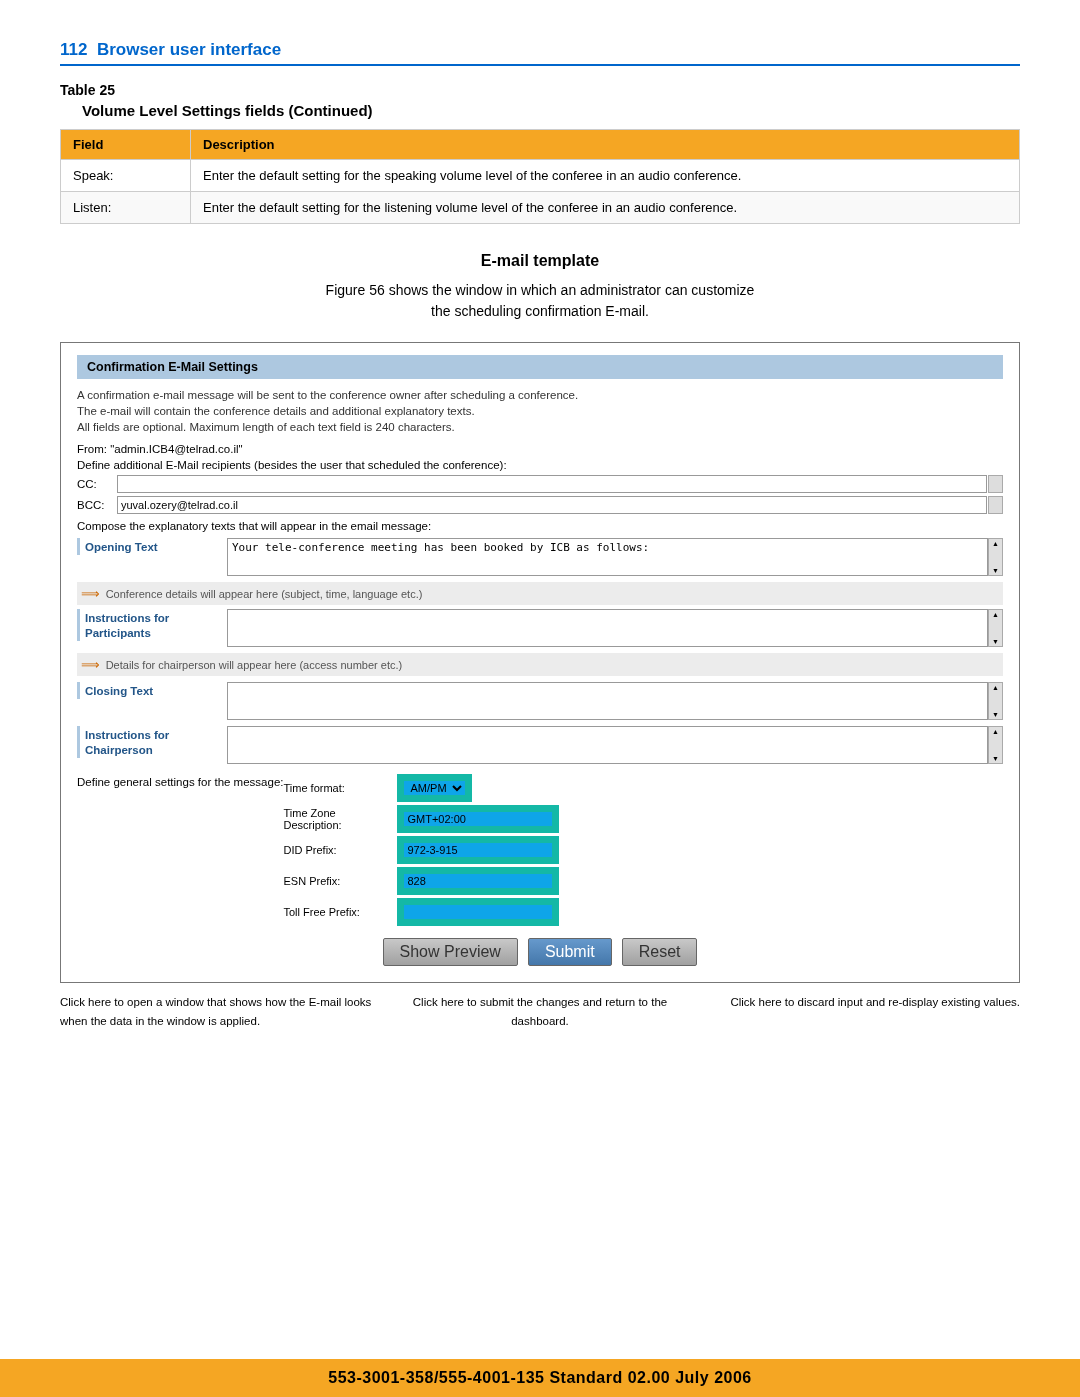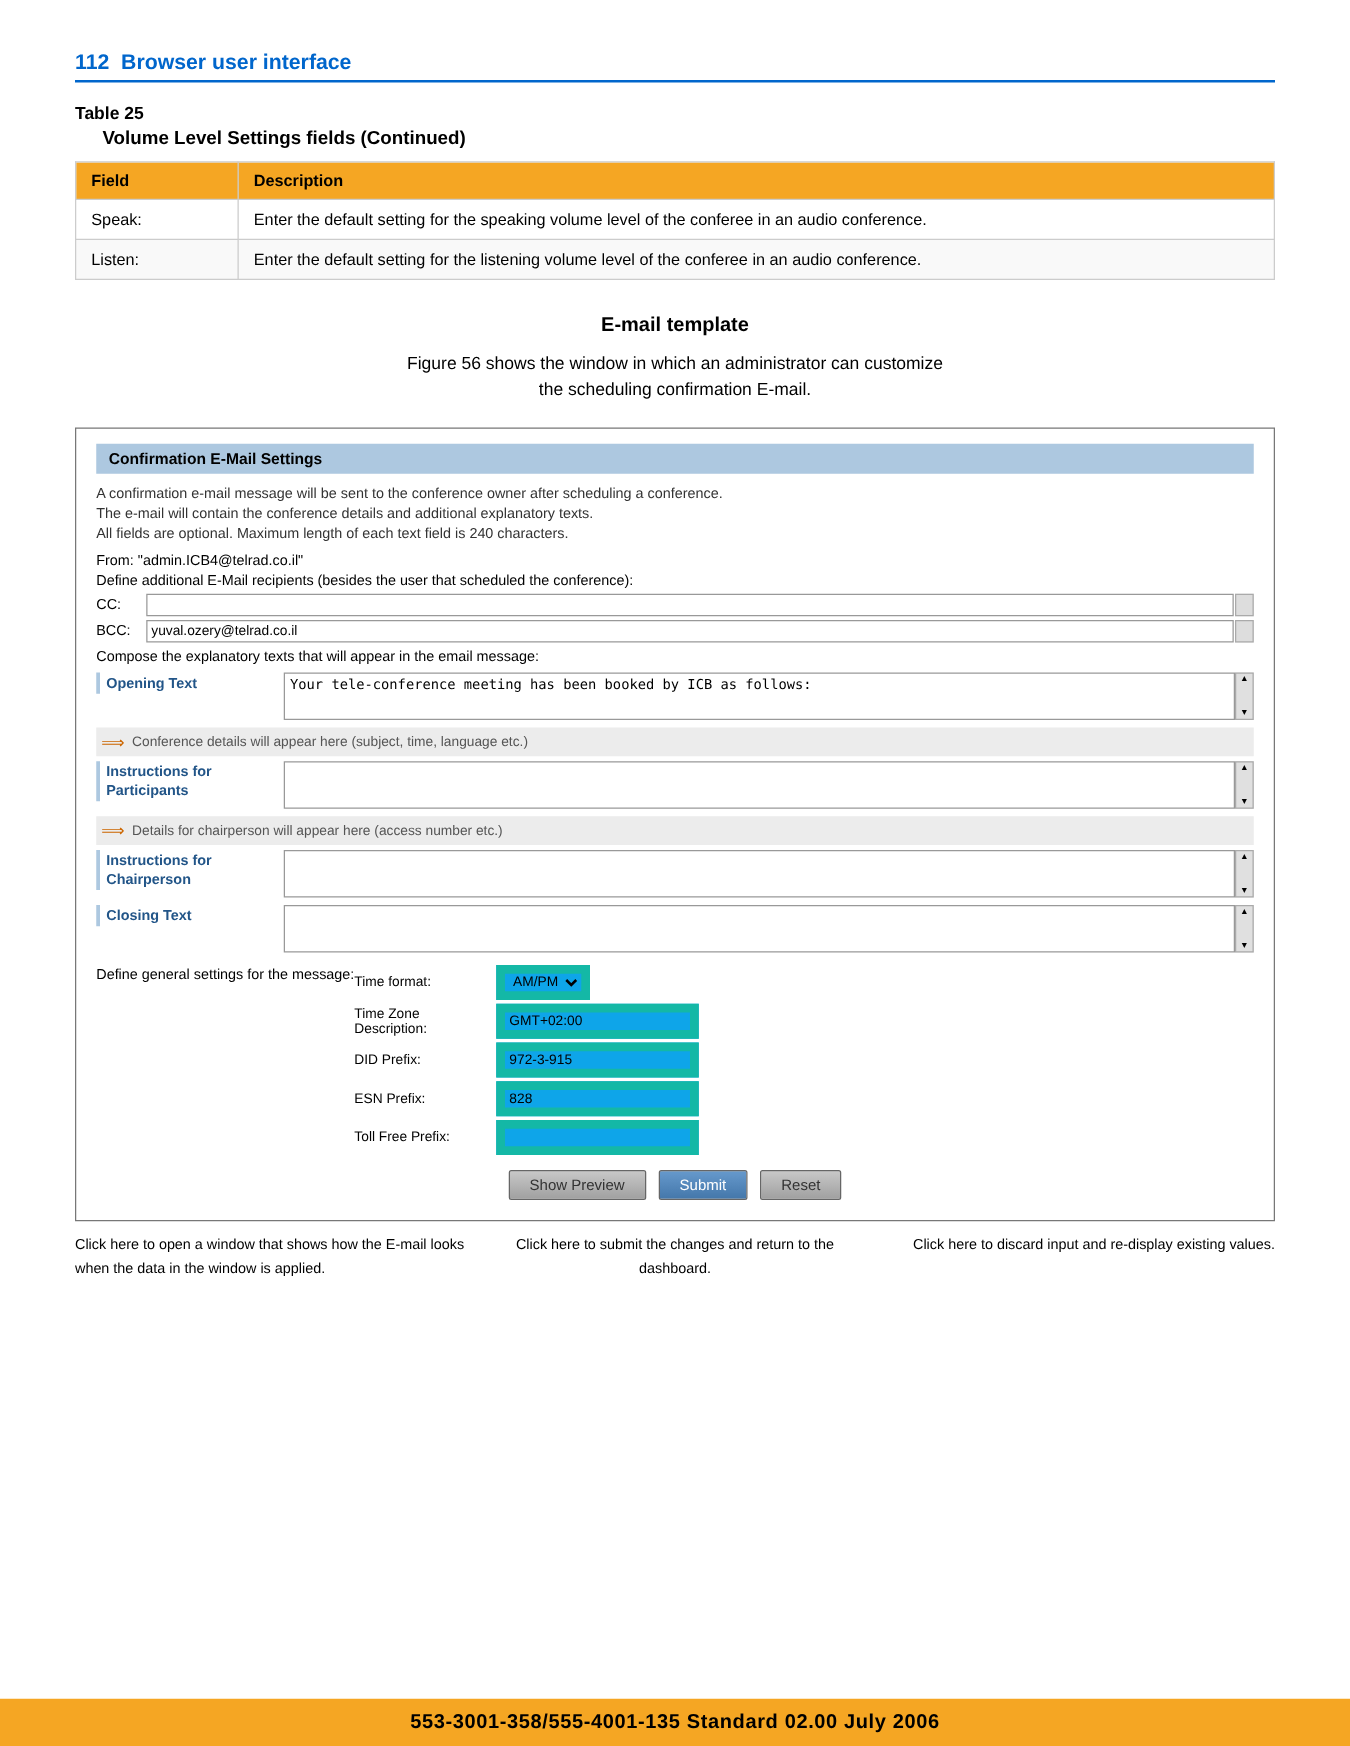--- a/index.html
+++ b/index.html
@@ -112,21 +112,21 @@
       background: #ececec;
       margin: 2px 0 4px 0;
     }
     .arrow-icon {
       color: #cc6600;
       font-size: 13px;
       margin-right: 6px;
       margin-left: 4px;
     }
     .icb-btn {
-      font-size: 12px;
+      font-size: 16px;
       padding: 4px 16px;
       border: 1px solid #666;
       cursor: pointer;
       border-radius: 2px;
     }
     .btn-preview {
       background: linear-gradient(to bottom, #c8c8c8, #a0a0a0);
       color: #333;
     }
     .btn-submit {
@@ -336,48 +336,48 @@
               </div>
             </div>
           </div>
         </div>
 
         <div class="arrow-row">
           <span class="arrow-icon">⟹</span>
           <span>Details for chairperson will appear here (access number etc.)</span>
         </div>
 
-        <div class="form-block" style="margin-top:4px;">
-          <div class="form-block-label" style="font-size:11.5px;">
-            <span>Instructions for Chairperson</span>
-          </div>
-          <div class="form-block-input">
-            <div class="ta-row">
-              <textarea class="ta-box" style=""></textarea>
-              <div class="ta-scroll">
-                <span>▲</span>
-                <span>▼</span>
-              </div>
-            </div>
-          </div>
-        </div>
-
         <div class="form-block" style="margin-top:6px;">
           <div class="form-block-label">Closing Text</div>
           <div class="form-block-input">
             <div class="ta-row">
               <textarea class="ta-box" style=""></textarea>
               <div class="ta-scroll">
                 <span>▲</span>
                 <span>▼</span>
               </div>
             </div>
           </div>
         </div>
 
+        <div class="form-block" style="margin-top:4px;">
+          <div class="form-block-label" style="font-size:11.5px;">
+            <span>Instructions for Chairperson</span>
+          </div>
+          <div class="form-block-input">
+            <div class="ta-row">
+              <textarea class="ta-box" style=""></textarea>
+              <div class="ta-scroll">
+                <span>▲</span>
+                <span>▼</span>
+              </div>
+            </div>
+          </div>
+        </div>
+
         <div style="display:flex; margin-top:10px; align-items:flex-start;">
 
           <div style="font-size:11.5px; white-space:nowrap; padding-top:2px;">Define general settings for the message:</div>
 
           <div style="display:flex; flex-direction:column; gap:3px;">
 
             <div class="gen-row">
               <span class="gen-row-label">Time format:</span>
               <select class="gen-row-val">
                 <option>AM/PM</option>

